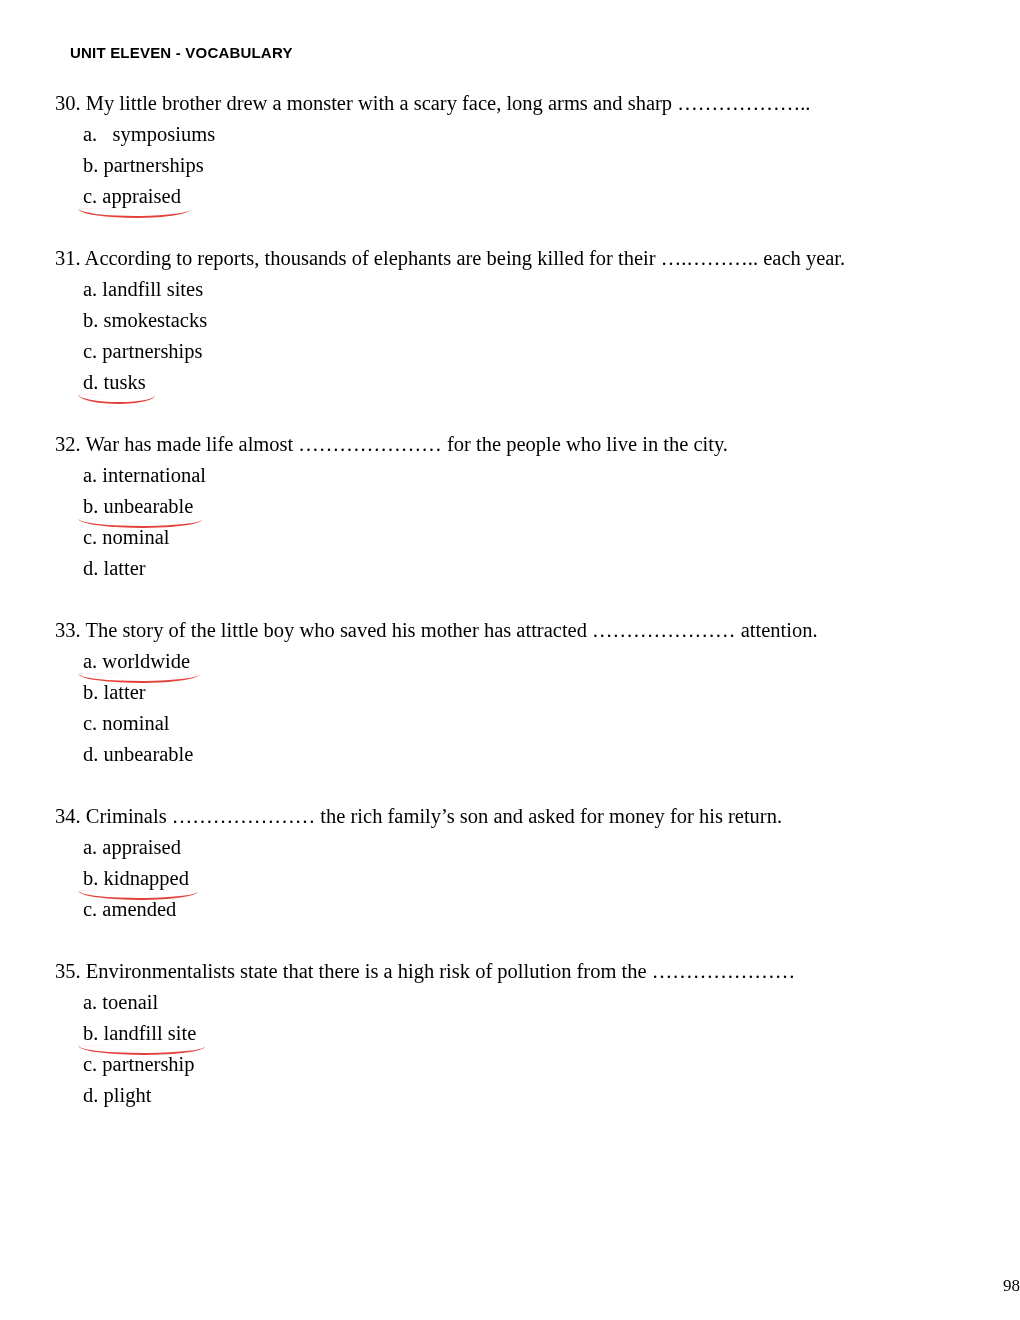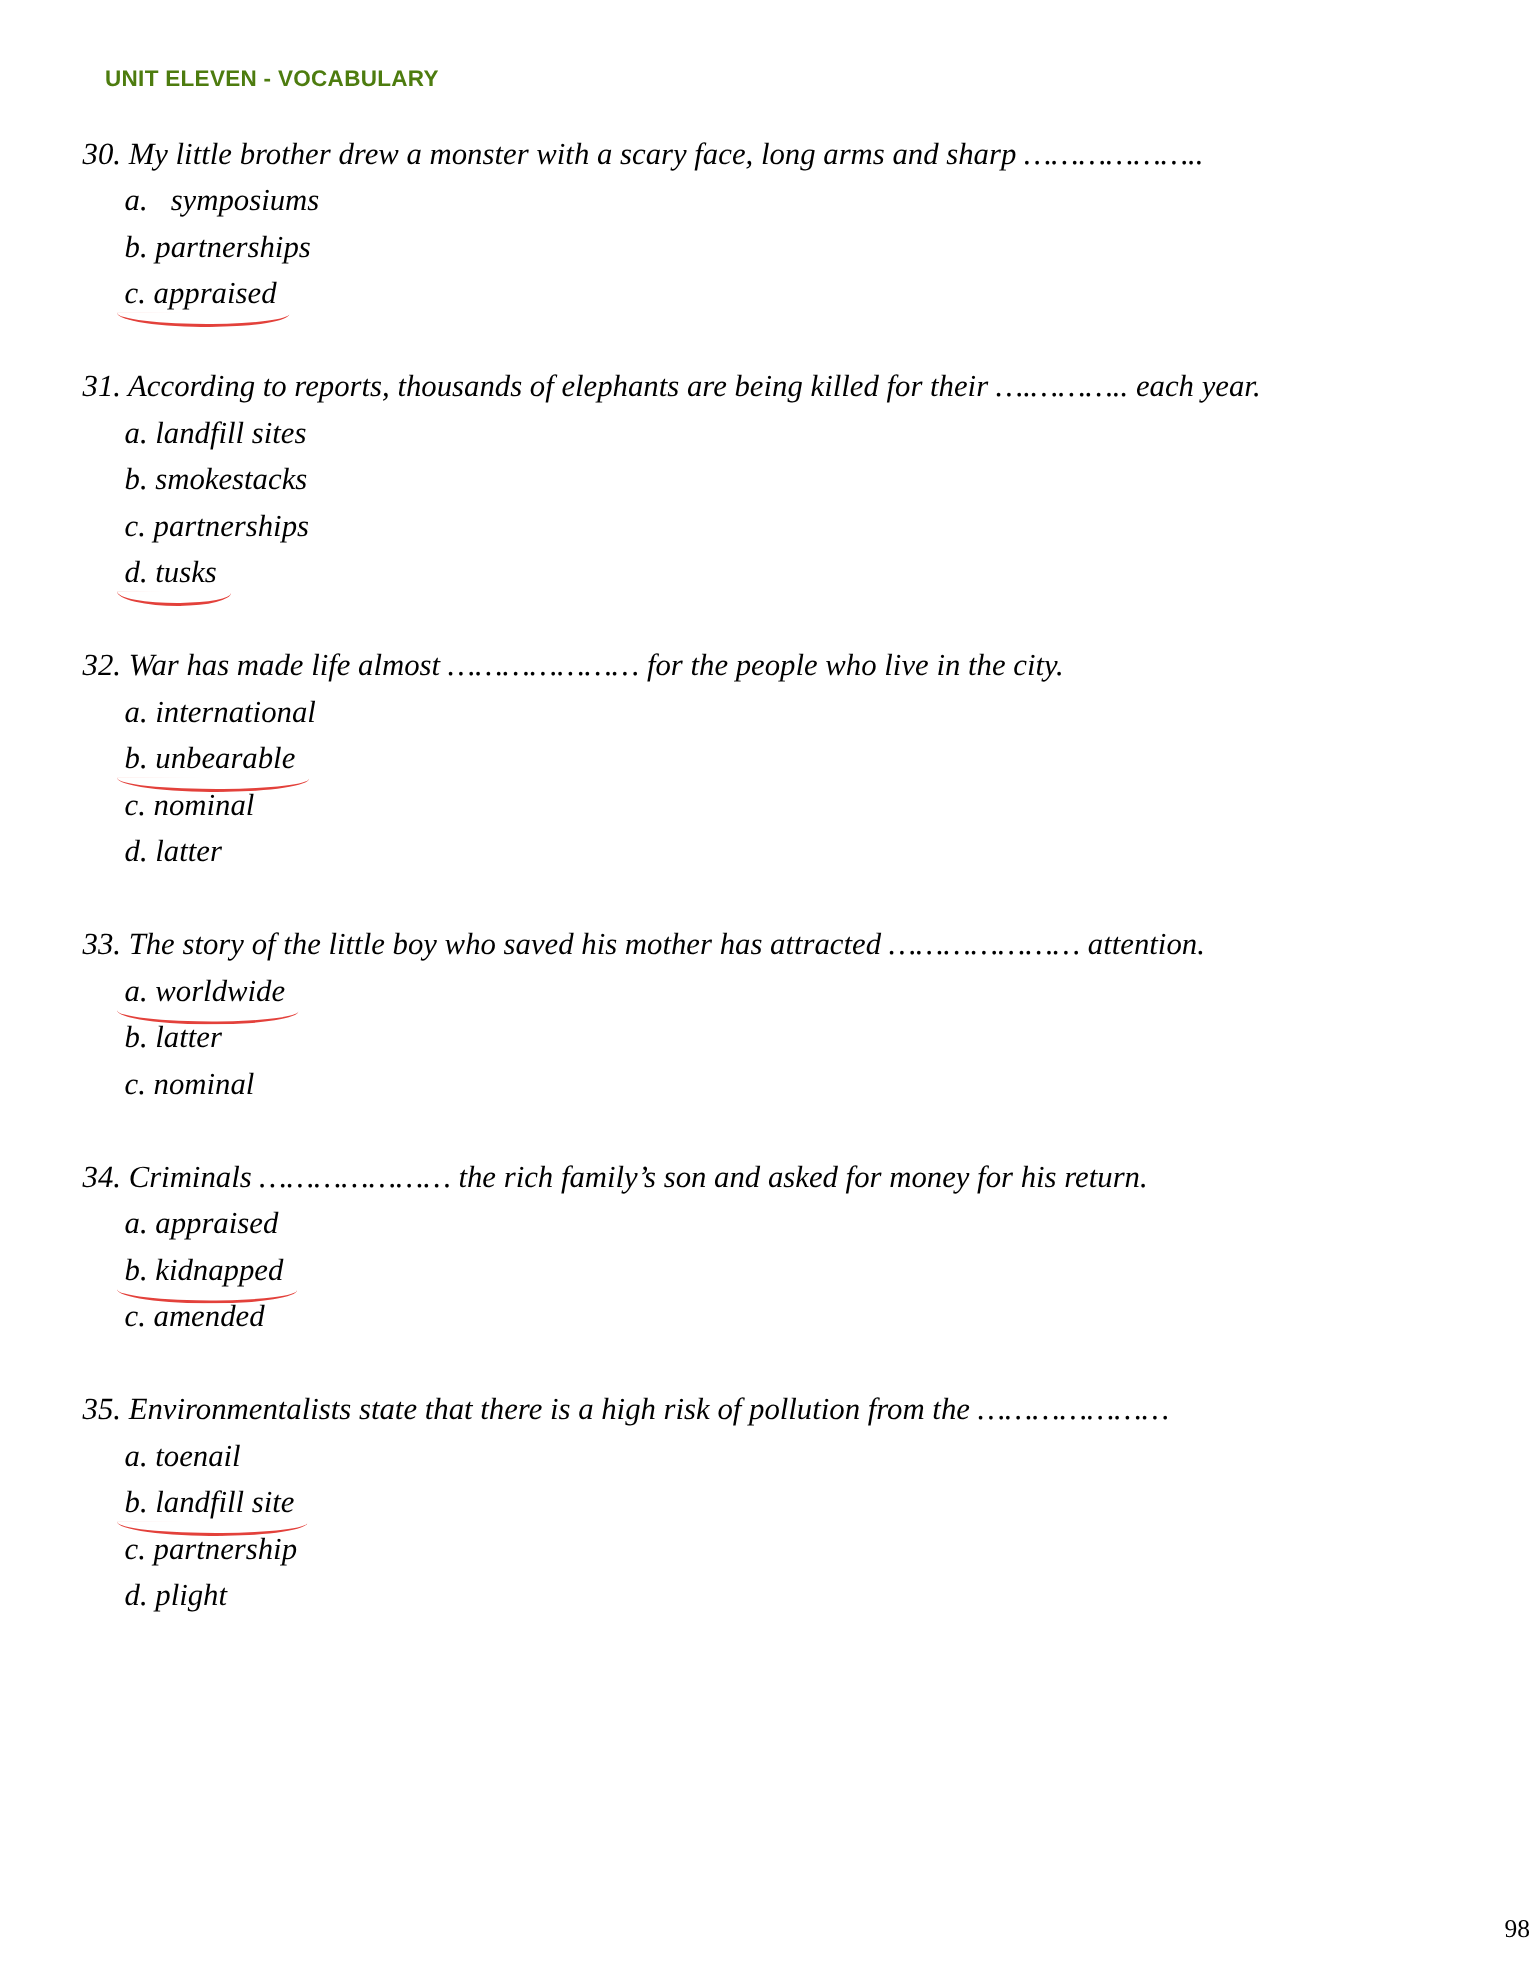--- a/index.html
+++ b/index.html
@@ -14,25 +14,24 @@
     overflow: hidden;
     font-family: "Liberation Serif", serif;
     color: #000000;
   }
   .doc-header {
     padding: 44px 0 0 70px;
     font-family: "Liberation Sans", sans-serif;
     font-weight: 700;
     font-size: 15px;
     letter-spacing: 0.2px;
-    color: #4d7c0f;
+    color: #000000;
   }
   .content {
     margin: 27px 40px 0 55px;
-    font-style: italic;
   }
   .question {
     margin-bottom: 31px;
   }
   .question-text {
     font-size: 20.5px;
     line-height: 31px;
     white-space: pre-wrap;
   }
   .options {
@@ -103,20 +102,21 @@
       <div class="option"><span class="opt-text">d. latter</span></div>
     </div>
   </div>
 
   <div class="question">
     <div class="question-text">33. The story of the little boy who saved his mother has attracted ………………… attention.</div>
     <div class="options">
       <div class="option"><span class="opt-text underlined">a. worldwide</span></div>
       <div class="option"><span class="opt-text">b. latter</span></div>
       <div class="option"><span class="opt-text">c. nominal</span></div>
+      <div class="option"><span class="opt-text">d. unbearable</span></div>
     </div>
   </div>
 
   <div class="question">
     <div class="question-text">34. Criminals ………………… the rich family’s son and asked for money for his return.</div>
     <div class="options">
       <div class="option"><span class="opt-text">a. appraised</span></div>
       <div class="option"><span class="opt-text underlined">b. kidnapped</span></div>
       <div class="option"><span class="opt-text">c. amended</span></div>
     </div>

